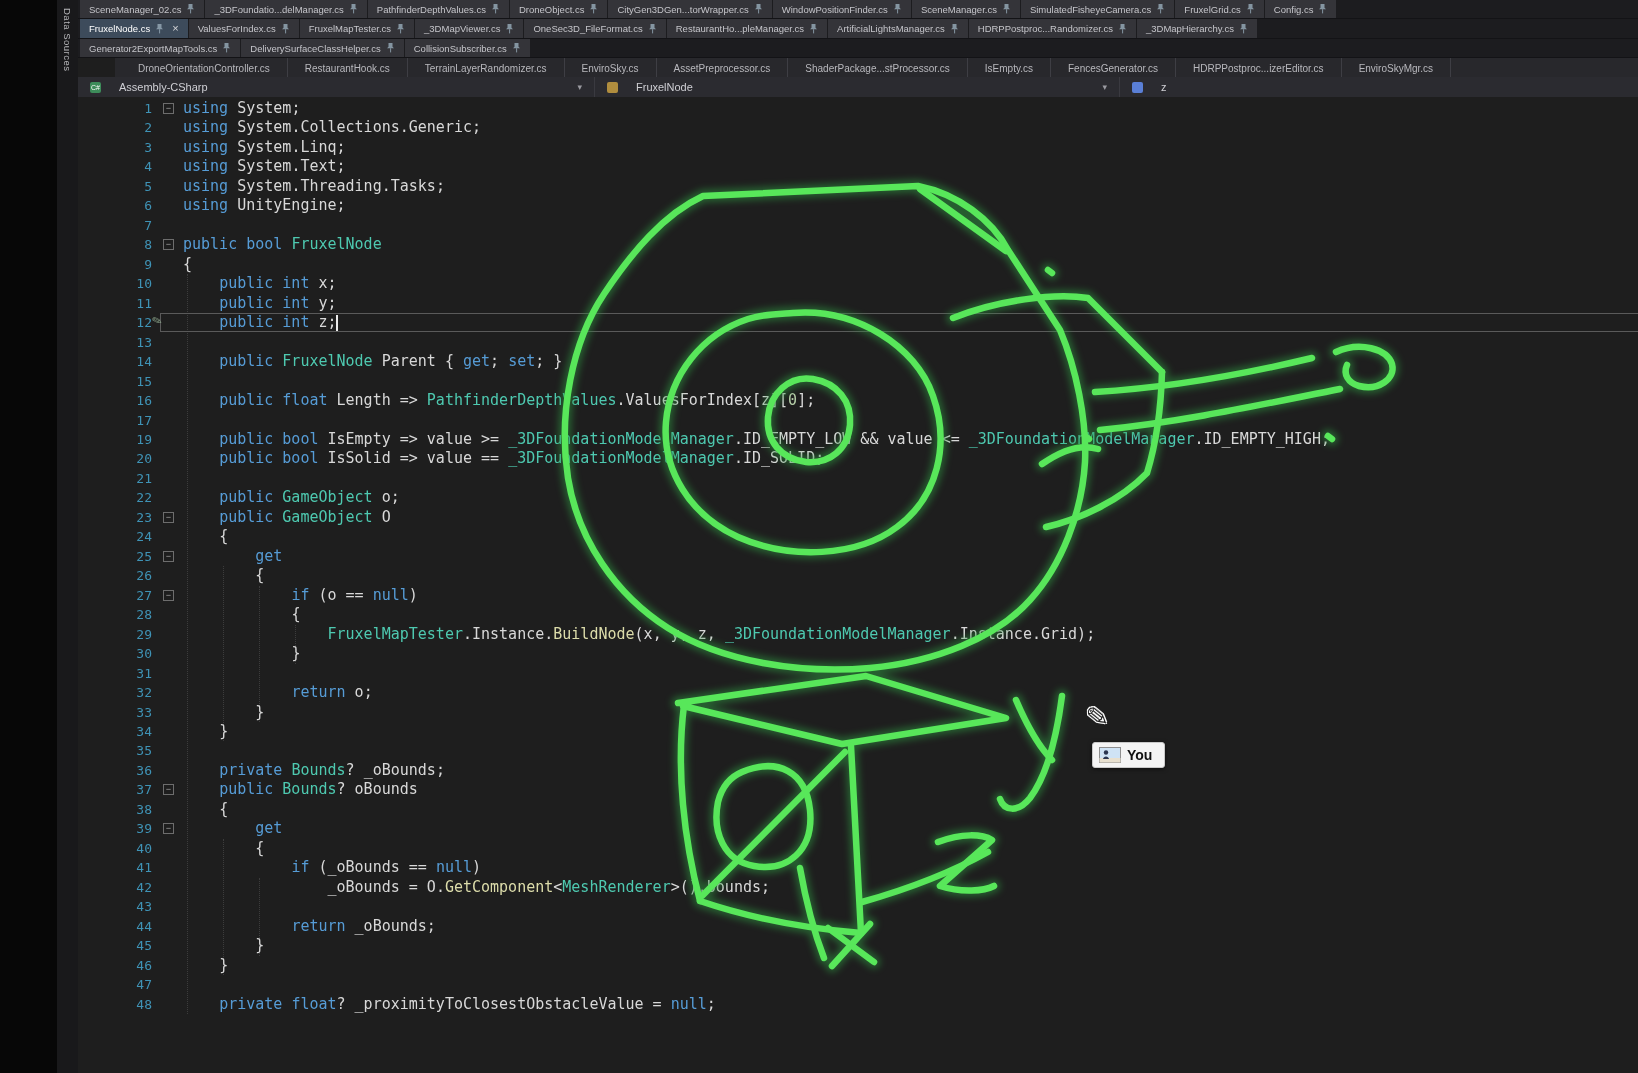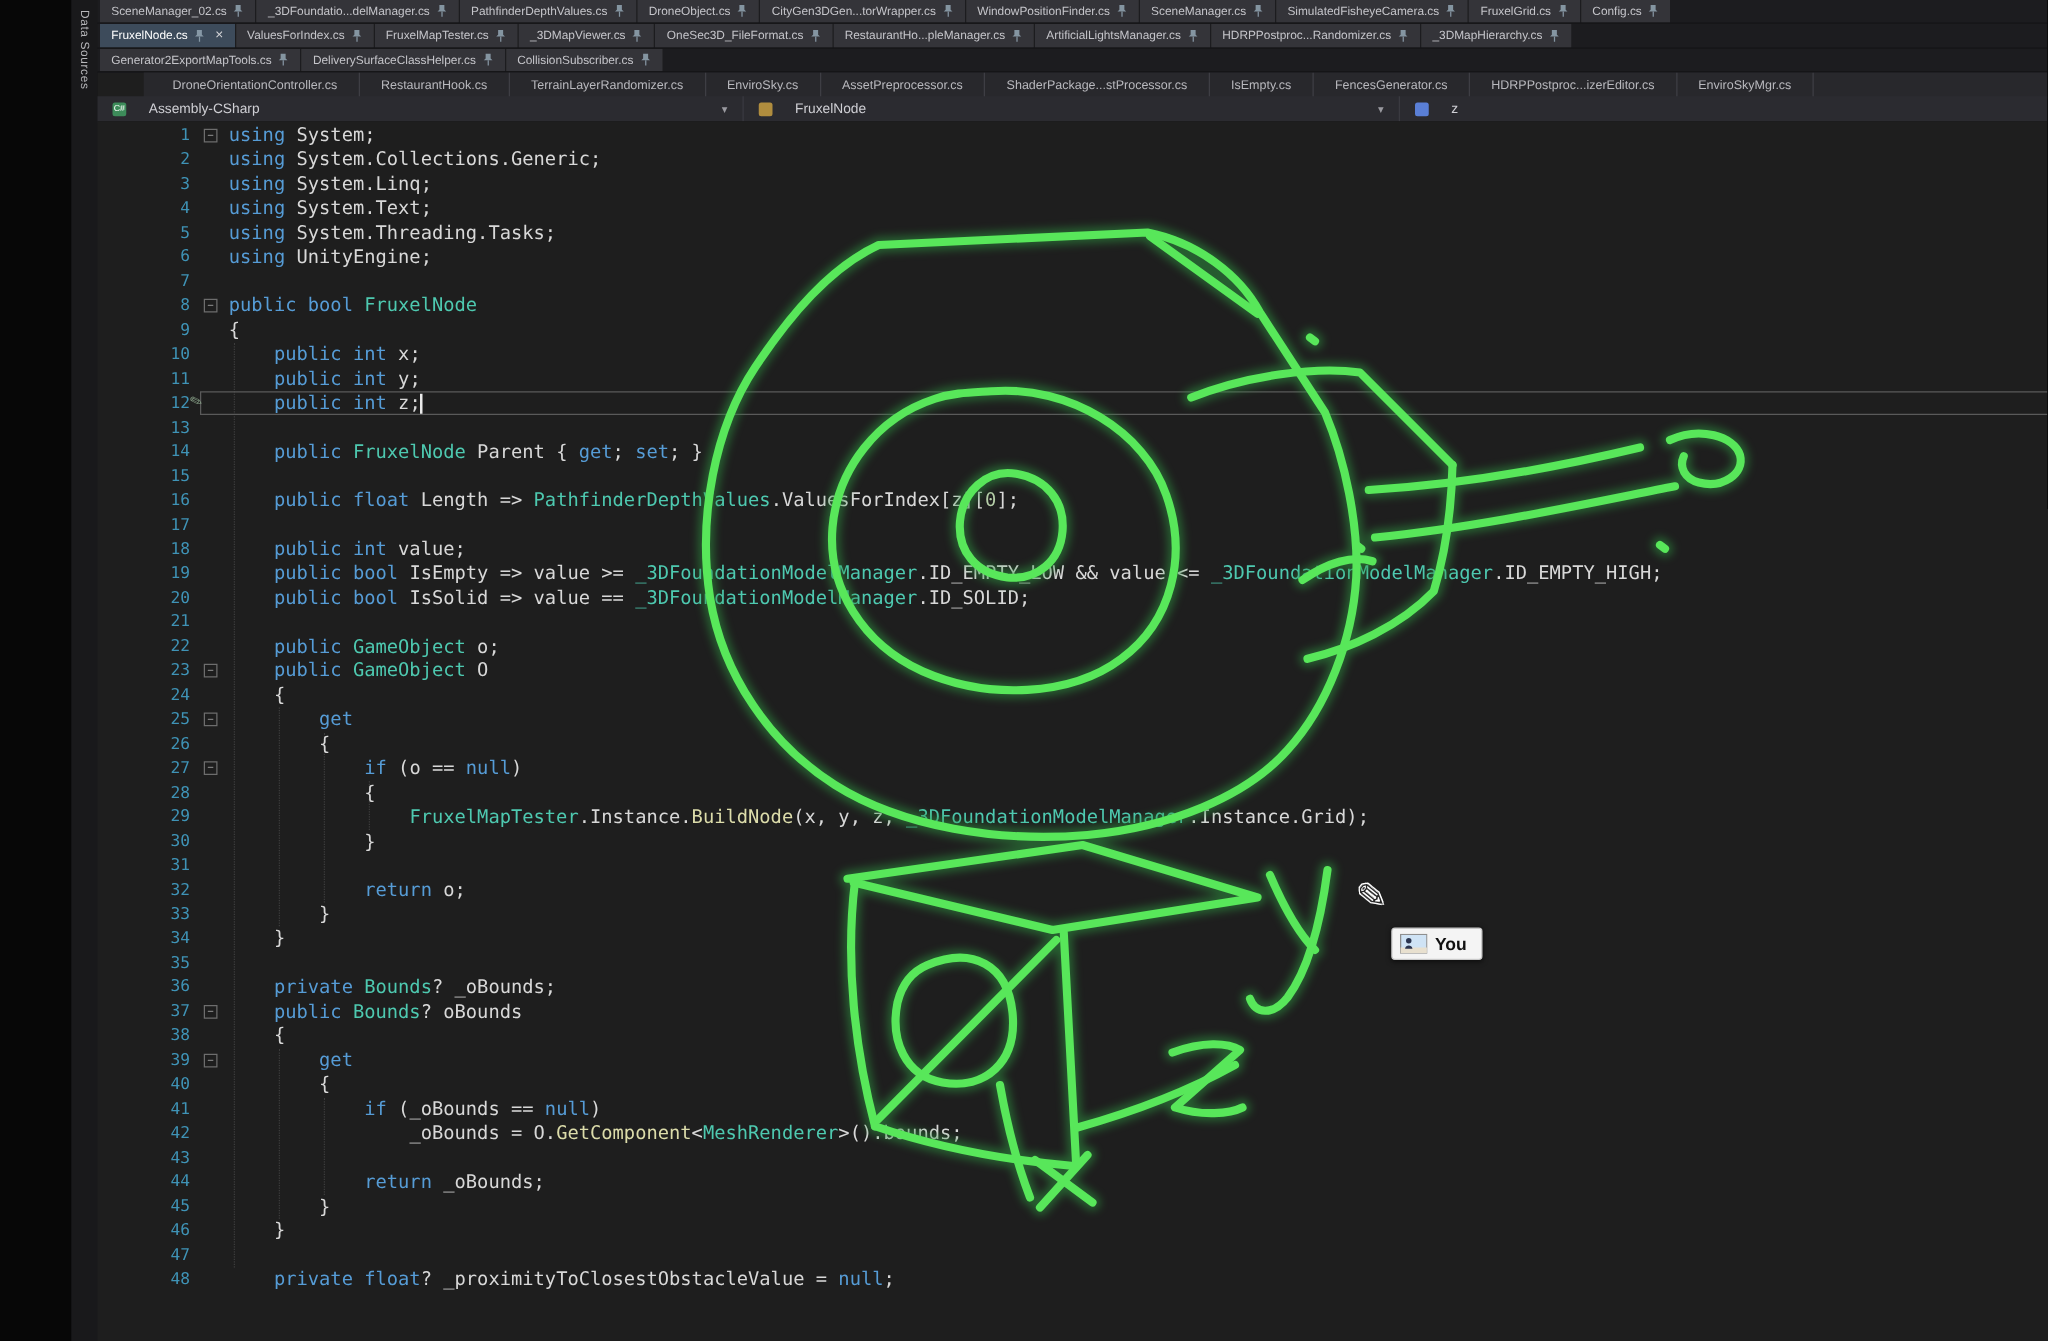--- a/index.html
+++ b/index.html
@@ -43,21 +43,21 @@
   .iguide{position:absolute;width:0;border-left:1px dotted #3c3c3c;}
   #curline{position:absolute;left:82px;width:1486px;height:19px;border:1px solid #5a5a5a;box-sizing:border-box;pointer-events:none;}
   #caret{position:absolute;left:258px;width:1.5px;height:16px;background:#eaeaea;}
   #gutterpencil{position:absolute;left:74px;font-size:12px;color:#8faa8f;transform:rotate(-18deg);opacity:.85;}
   
   #drawing{position:absolute;left:0;top:0;width:1638px;height:1073px;pointer-events:none;z-index:50;}
   #pencilcursor{position:absolute;left:1086px;top:701px;z-index:60;font-size:27px;color:#262626;
     text-shadow:-1px -1px 0 #fff,1px -1px 0 #fff,-1px 1px 0 #fff,1px 1px 0 #fff;transform:rotate(-6deg);}
   #youchip{position:absolute;left:1092px;top:742px;z-index:60;display:flex;align-items:center;gap:6px;
     background:#f4f4f4;border:1px solid #c9c9c9;border-radius:3px;padding:4px 12px 4px 6px;
-    box-shadow:0 1px 4px rgba(0,0,0,.55);margin-left:21px;}
+    box-shadow:0 1px 4px rgba(0,0,0,.55);}
   #youchip .ylabel{font-weight:bold;font-size:14px;color:#111;}
 </style>
 </head>
 <body>
 <div id="screen">
 
   <div class="black-col"></div>
   <div class="dock-strip">
     <div class="dock-label">Data Sources</div>
   </div>
@@ -341,21 +341,20 @@
           <div class="cl"><span class="lnum">8</span><span class="fold"><span class="foldbox">−</span></span><span class="ctext"><span class="kw">public</span><span class="pl"> </span><span class="kw">bool</span><span class="pl"> </span><span class="ty">FruxelNode</span></span></div>
           <div class="cl"><span class="lnum">9</span><span class="fold"></span><span class="ctext"><span class="pl">{</span></span></div>
           <div class="cl"><span class="lnum">10</span><span class="fold"></span><span class="ctext"><span class="pl">    </span><span class="kw">public</span><span class="pl"> </span><span class="kw">int</span><span class="pl"> </span><span class="pl">x</span><span class="pl">;</span></span></div>
           <div class="cl"><span class="lnum">11</span><span class="fold"></span><span class="ctext"><span class="pl">    </span><span class="kw">public</span><span class="pl"> </span><span class="kw">int</span><span class="pl"> </span><span class="pl">y</span><span class="pl">;</span></span></div>
           <div class="cl"><span class="lnum">12</span><span class="fold"></span><span class="ctext"><span class="pl">    </span><span class="kw">public</span><span class="pl"> </span><span class="kw">int</span><span class="pl"> </span><span class="pl">z</span><span class="pl">;</span></span></div>
           <div class="cl"><span class="lnum">13</span><span class="fold"></span><span class="ctext"></span></div>
           <div class="cl"><span class="lnum">14</span><span class="fold"></span><span class="ctext"><span class="pl">    </span><span class="kw">public</span><span class="pl"> </span><span class="ty">FruxelNode</span><span class="pl"> </span><span class="pl">Parent</span><span class="pl"> </span><span class="pl">{</span><span class="pl"> </span><span class="kw">get</span><span class="pl">;</span><span class="pl"> </span><span class="kw">set</span><span class="pl">;</span><span class="pl"> </span><span class="pl">}</span></span></div>
           <div class="cl"><span class="lnum">15</span><span class="fold"></span><span class="ctext"></span></div>
           <div class="cl"><span class="lnum">16</span><span class="fold"></span><span class="ctext"><span class="pl">    </span><span class="kw">public</span><span class="pl"> </span><span class="kw">float</span><span class="pl"> </span><span class="pl">Length</span><span class="pl"> </span><span class="pl">=</span><span class="pl">&gt;</span><span class="pl"> </span><span class="ty">PathfinderDepthValues</span><span class="pl">.</span><span class="pl">ValuesForIndex</span><span class="pl">[</span><span class="pl">z</span><span class="pl">]</span><span class="pl">[</span><span class="nu">0</span><span class="pl">]</span><span class="pl">;</span></span></div>
           <div class="cl"><span class="lnum">17</span><span class="fold"></span><span class="ctext"></span></div>
-          <div class="cl"><span class="lnum">18</span><span class="fold"></span><span class="ctext"><span class="pl">    </span><span class="kw">public</span><span class="pl"> </span><span class="kw">int</span><span class="pl"> </span><span class="pl">value</span><span class="pl">;</span></span></div>
           <div class="cl"><span class="lnum">19</span><span class="fold"></span><span class="ctext"><span class="pl">    </span><span class="kw">public</span><span class="pl"> </span><span class="kw">bool</span><span class="pl"> </span><span class="pl">IsEmpty</span><span class="pl"> </span><span class="pl">=</span><span class="pl">&gt;</span><span class="pl"> </span><span class="pl">value</span><span class="pl"> </span><span class="pl">&gt;</span><span class="pl">=</span><span class="pl"> </span><span class="ty">_3DFoundationModelManager</span><span class="pl">.</span><span class="pl">ID_EMPTY_LOW</span><span class="pl"> </span><span class="pl">&amp;</span><span class="pl">&amp;</span><span class="pl"> </span><span class="pl">value</span><span class="pl"> </span><span class="pl">&lt;</span><span class="pl">=</span><span class="pl"> </span><span class="ty">_3DFoundationModelManager</span><span class="pl">.</span><span class="pl">ID_EMPTY_HIGH</span><span class="pl">;</span></span></div>
           <div class="cl"><span class="lnum">20</span><span class="fold"></span><span class="ctext"><span class="pl">    </span><span class="kw">public</span><span class="pl"> </span><span class="kw">bool</span><span class="pl"> </span><span class="pl">IsSolid</span><span class="pl"> </span><span class="pl">=</span><span class="pl">&gt;</span><span class="pl"> </span><span class="pl">value</span><span class="pl"> </span><span class="pl">=</span><span class="pl">=</span><span class="pl"> </span><span class="ty">_3DFoundationModelManager</span><span class="pl">.</span><span class="pl">ID_SOLID</span><span class="pl">;</span></span></div>
           <div class="cl"><span class="lnum">21</span><span class="fold"></span><span class="ctext"></span></div>
           <div class="cl"><span class="lnum">22</span><span class="fold"></span><span class="ctext"><span class="pl">    </span><span class="kw">public</span><span class="pl"> </span><span class="ty">GameObject</span><span class="pl"> </span><span class="pl">o</span><span class="pl">;</span></span></div>
           <div class="cl"><span class="lnum">23</span><span class="fold"><span class="foldbox">−</span></span><span class="ctext"><span class="pl">    </span><span class="kw">public</span><span class="pl"> </span><span class="ty">GameObject</span><span class="pl"> </span><span class="pl">O</span></span></div>
           <div class="cl"><span class="lnum">24</span><span class="fold"></span><span class="ctext"><span class="pl">    </span><span class="pl">{</span></span></div>
           <div class="cl"><span class="lnum">25</span><span class="fold"><span class="foldbox">−</span></span><span class="ctext"><span class="pl">        </span><span class="kw">get</span></span></div>
           <div class="cl"><span class="lnum">26</span><span class="fold"></span><span class="ctext"><span class="pl">        </span><span class="pl">{</span></span></div>
           <div class="cl"><span class="lnum">27</span><span class="fold"><span class="foldbox">−</span></span><span class="ctext"><span class="pl">            </span><span class="kw">if</span><span class="pl"> </span><span class="pl">(</span><span class="pl">o</span><span class="pl"> </span><span class="pl">=</span><span class="pl">=</span><span class="pl"> </span><span class="kw">null</span><span class="pl">)</span></span></div>
           <div class="cl"><span class="lnum">28</span><span class="fold"></span><span class="ctext"><span class="pl">            </span><span class="pl">{</span></span></div>

